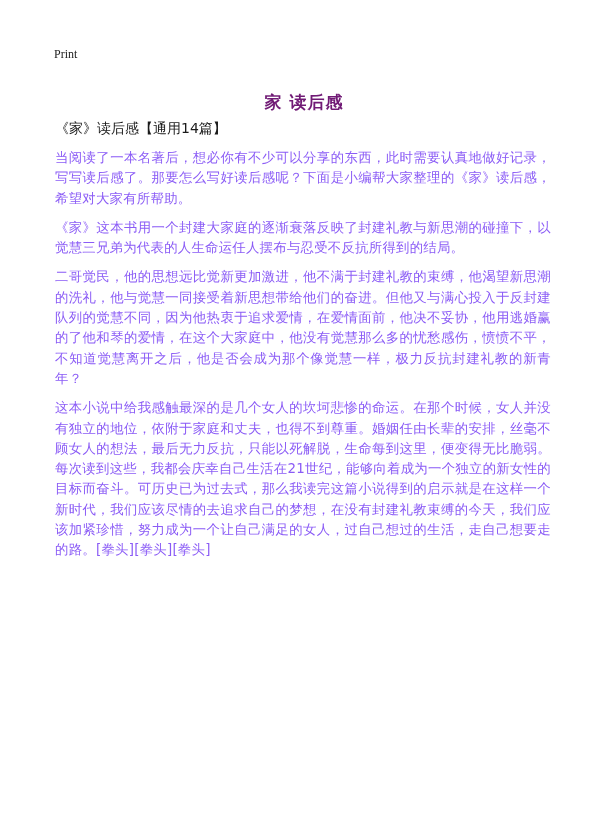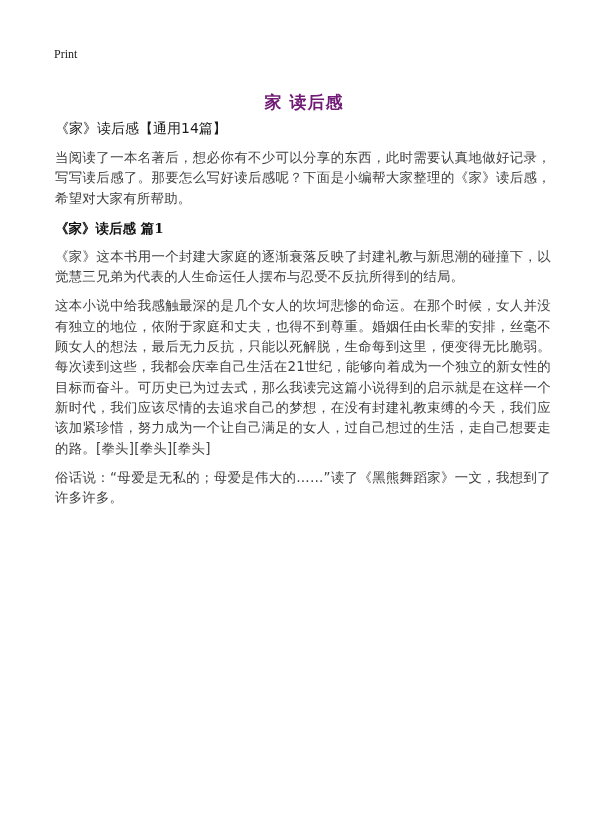--- a/index.html
+++ b/index.html
@@ -52,21 +52,21 @@
       line-height: 18px;
       margin: 0 0 11px 0;
       color: #1a1a1a;
     }
     p.para {
       font-size: 13.4px;
       line-height: 20.3px;
       margin: 2px 0 9px 0;
       text-align: justify;
       letter-spacing: 0.25px;
-      color: #404040;
+      color: #8b5cf6;
     }
     h2.section-heading {
       font-family: "DejaVu Serif", "Liberation Serif", serif;
       font-size: 13.5px;
       font-weight: bold;
       line-height: 20px;
       margin: 2px 0 9px 0;
       color: #111;
     }
   </style>
@@ -79,23 +79,22 @@
 
   <h1 class="doc-title">家 读后感</h1>
 
   <div class="content">
 
     <div class="subtitle">《家》读后感【通用14篇】</div>
 
     <p class="para">当阅读了一本名著后，想必你有不少可以分享的东西，此时需要认真地做好记录，写写读后感了。那要怎么写好读后感呢？下面是小编帮大家整理的《家》读后感，希望对大家有所帮助。</p>
 
     <section>
-      <h2 class="section-heading">《家》读后感 篇1</h2>
       <p class="para">《家》这本书用一个封建大家庭的逐渐衰落反映了封建礼教与新思潮的碰撞下，以觉慧三兄弟为代表的人生命运任人摆布与忍受不反抗所得到的结局。</p>
+      <p class="para">二哥觉民，他的思想远比觉新更加激进，他不满于封建礼教的束缚，他渴望新思潮的洗礼，他与觉慧一同接受着新思想带给他们的奋进。但他又与满心投入于反封建队列的觉慧不同，因为他热衷于追求爱情，在爱情面前，他决不妥协，他用逃婚赢的了他和琴的爱情，在这个大家庭中，他没有觉慧那么多的忧愁感伤，愤愤不平，不知道觉慧离开之后，他是否会成为那个像觉慧一样，极力反抗封建礼教的新青年？</p>
       <p class="para">这本小说中给我感触最深的是几个女人的坎坷悲惨的命运。在那个时候，女人并没有独立的地位，依附于家庭和丈夫，也得不到尊重。婚姻任由长辈的安排，丝毫不顾女人的想法，最后无力反抗，只能以死解脱，生命每到这里，便变得无比脆弱。每次读到这些，我都会庆幸自己生活在21世纪，能够向着成为一个独立的新女性的目标而奋斗。可历史已为过去式，那么我读完这篇小说得到的启示就是在这样一个新时代，我们应该尽情的去追求自己的梦想，在没有封建礼教束缚的今天，我们应该加紧珍惜，努力成为一个让自己满足的女人，过自己想过的生活，走自己想要走的路。[拳头][拳头][拳头]</p>
     </section>
 
     <section>
-      <p class="para">俗话说：“母爱是无私的；母爱是伟大的……”读了《黑熊舞蹈家》一文，我想到了许多许多。</p>
     </section>
 
   </div>
 </div>
 
 </body></html>

